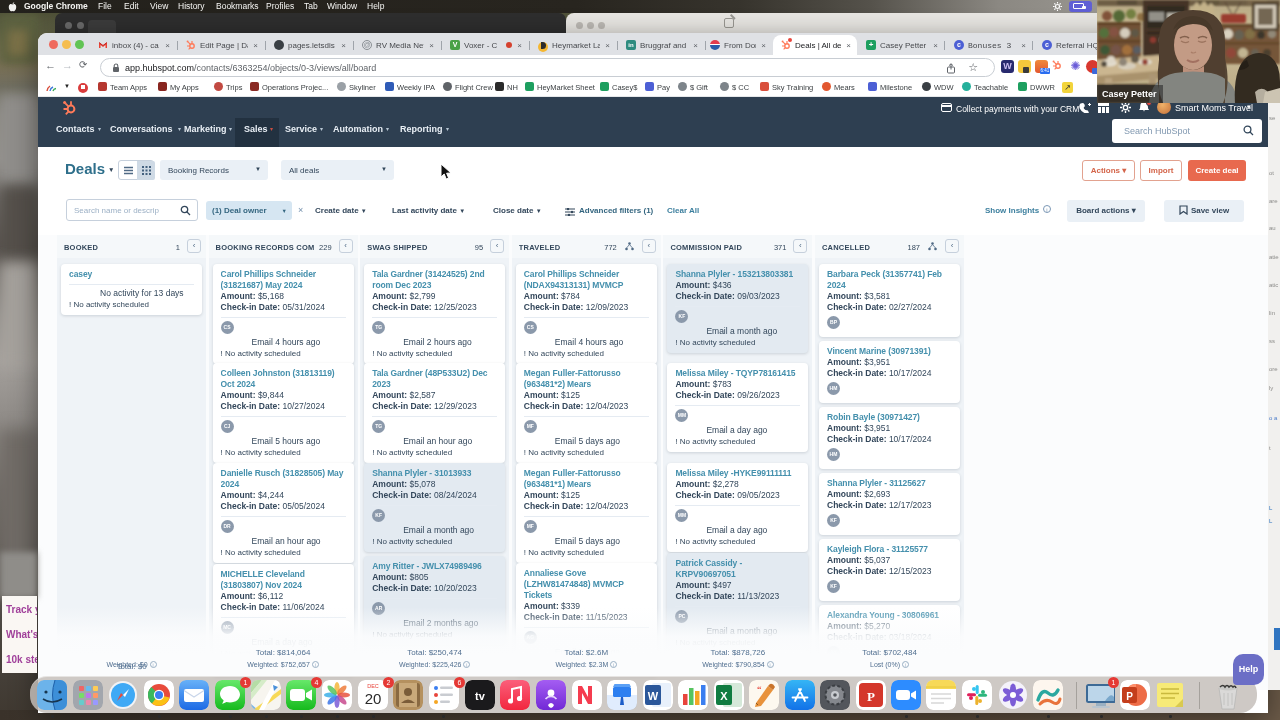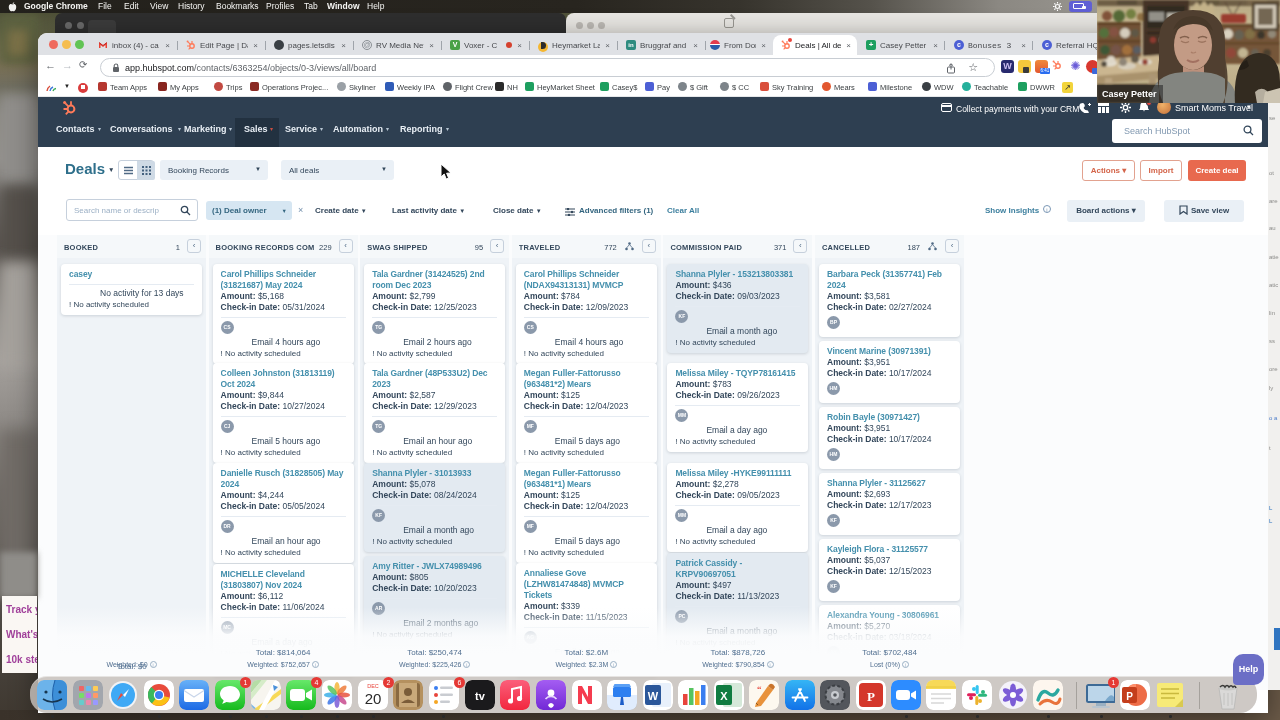--- a/index.html
+++ b/index.html
@@ -114,21 +114,21 @@
       <path d="M4.5 2.5 C3 1.5 1.5 2 1 3.5 C0.3 5.5 1.2 8 2.5 9 C3.2 9.5 3.8 9.3 4.5 9 C5.2 9.3 5.8 9.5 6.5 9 C7.8 8 8.7 5.5 8 3.5 C7.5 2 6 1.5 4.5 2.5 Z M4.5 2.2 C4.6 1.2 5.3 0.4 6.2 0.2 C6.3 1.2 5.5 2 4.5 2.2 Z" fill="#f2f2f0"></path>
     </svg>
     <span style="left:24px;font-weight:700;">Google Chrome</span>
     <span style="left:98px;font-weight:400;">File</span>
     <span style="left:124px;font-weight:400;">Edit</span>
     <span style="left:150px;font-weight:400;">View</span>
     <span style="left:178px;font-weight:400;">History</span>
     <span style="left:216px;font-weight:400;">Bookmarks</span>
     <span style="left:266px;font-weight:400;">Profiles</span>
     <span style="left:304px;font-weight:400;">Tab</span>
-    <span style="left:327px;font-weight:700;text-align:right;">Window</span>
+    <span style="left:327px;font-weight:400;text-align:right;">Window</span>
     <span style="left:367px;font-weight:400;">Help</span>
     <svg class="abs" style="left:1053px;top:2px;" width="9" height="9">
       <circle cx="4.5" cy="4.5" r="2" fill="none" stroke="#fff" stroke-width="1.2"></circle>
       <g stroke="#fff" stroke-width="1.1">
         <path d="M4.5 0 V1.6 M4.5 7.4 V9 M0 4.5 H1.6 M7.4 4.5 H9 M1.3 1.3 L2.5 2.5 M6.5 6.5 L7.7 7.7 M1.3 7.7 L2.5 6.5 M6.5 2.5 L7.7 1.3"></path>
       </g>
     </svg>
     <div class="abs" style="left:1069px;top:1px;width:23px;height:11px;background:#605fd5;border-radius:3px;">
       <div class="abs" style="left:4px;top:2px;width:11px;height:6px;border:1px solid #fff;border-radius:1px;"></div>
       <div class="abs" style="left:13px;top:5px;width:4px;height:3px;background:#fff;border-radius:1px;"></div>

